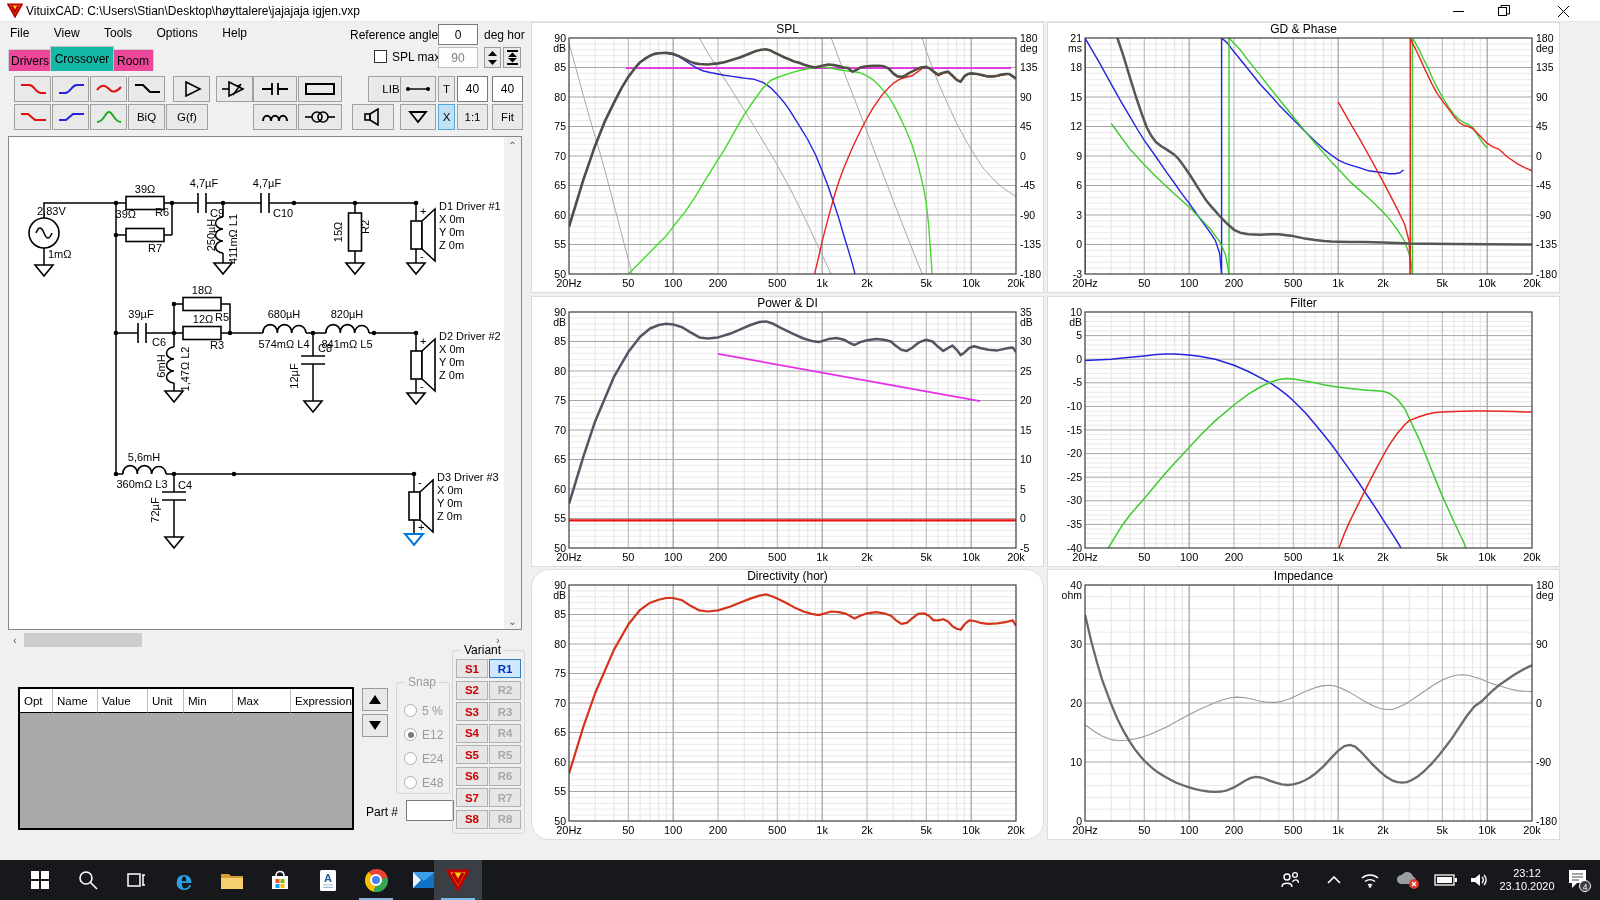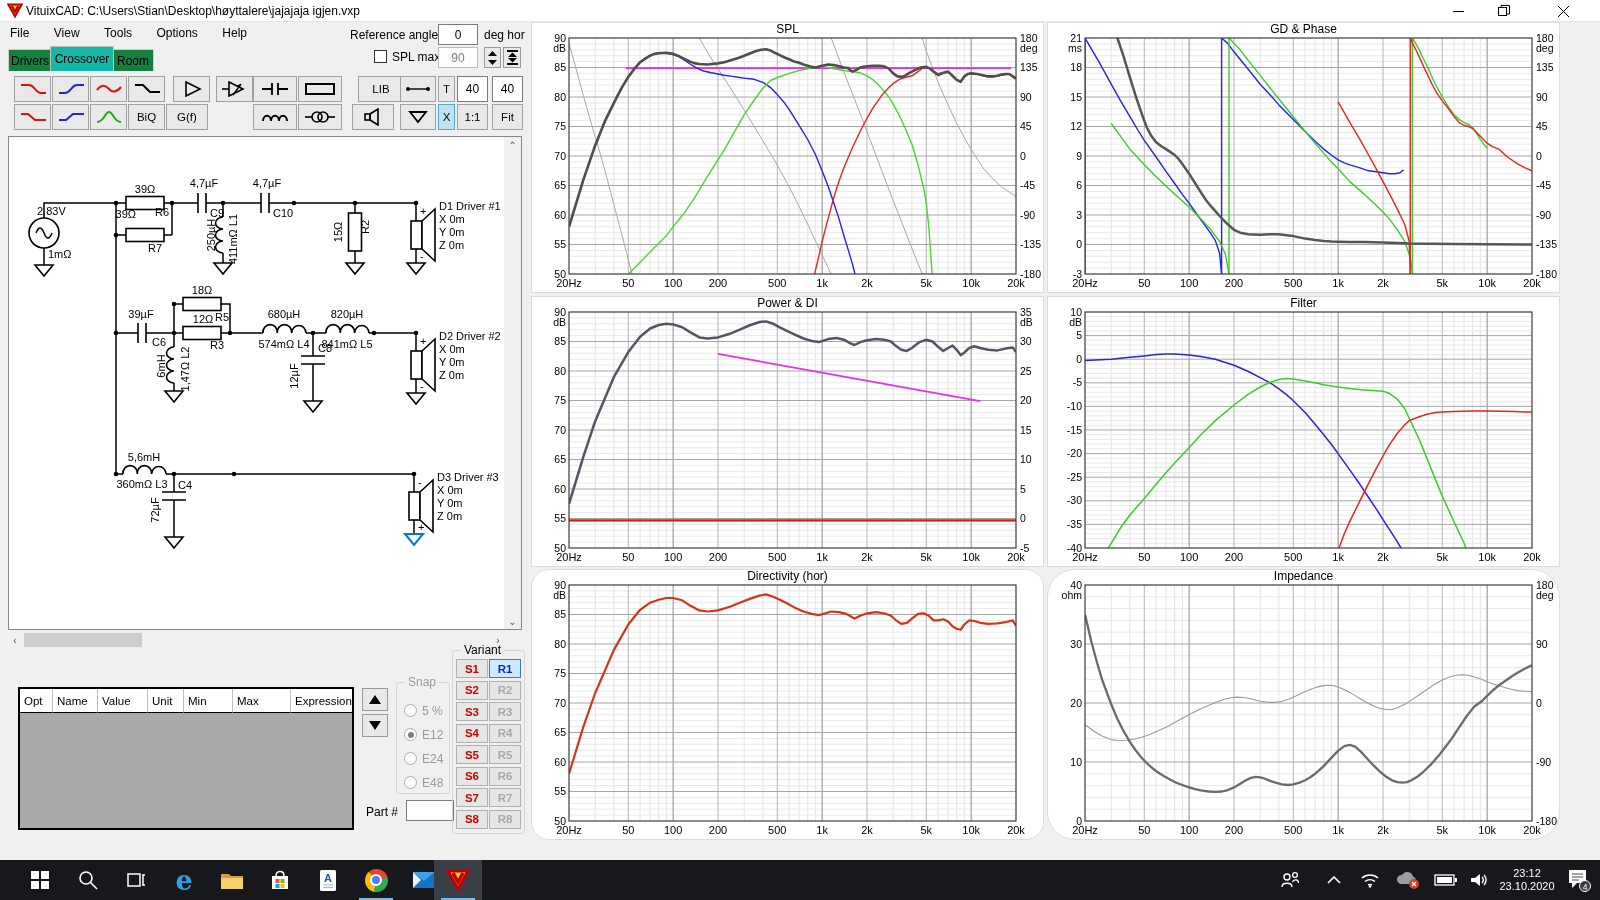--- a/index.html
+++ b/index.html
@@ -8,21 +8,21 @@
   .abs{position:absolute;box-sizing:border-box;}
   
   #titlebar{left:0;top:0;width:1600px;height:22px;background:#ffffff;border-bottom:1px solid #e5e5e5;font-size:12px;color:#000;}
   #title-text{left:26px;top:4px;white-space:nowrap;}
   .winbtn{top:0;width:46px;height:22px;display:flex;align-items:center;justify-content:center;}
   
   #menubar{left:0;top:22px;width:528px;height:24px;background:#f0f0f0;}
   .menu-item{display:inline-block;padding:4px 10px;font-size:12px;color:#000;}
   
   #tabrow{left:0;top:46px;width:528px;height:24px;}
-  .tab{position:absolute;top:3px;height:21px;background:#15803d;border:1px solid #d0d0d0;border-bottom:none;font-size:12px;display:flex;align-items:center;justify-content:center;color:#000;}
+  .tab{position:absolute;top:3px;height:21px;background:#ec4899;border:1px solid #d0d0d0;border-bottom:none;font-size:12px;display:flex;align-items:center;justify-content:center;color:#000;}
   .tab.active{top:0;height:24px;background:#14b8a6;border-color:#c0c0c0;z-index:2;}
   
   .lbl{font-size:12px;color:#000;white-space:nowrap;}
   .inp{border:1px solid #7a7a7a;background:#fff;font-size:12px;text-align:center;color:#000;display:flex;align-items:center;justify-content:center;}
   .inp.dis{color:#838383;background:#fdfdfd;border-color:#bdbdbd;}
   .sqbtn{border:1px solid #9a9a9a;background:#e9e9e9;display:flex;align-items:center;justify-content:center;}
   
   .tb{position:absolute;height:26px;background:#e9e9e9;border:1px solid #a0a0a0;display:flex;align-items:center;justify-content:center;font-size:11.5px;color:#000;box-sizing:border-box;}
   .tb.hl{background:#bfe2f5;border-color:#56a6d8;}
   
@@ -163,21 +163,21 @@
   <div class="tb" style="left:253px;top:76px;width:44px;">
       <svg width="30" height="16">
         <path d="M2,8 H12 M12,2 V14 M18,2 V14 M18,8 H28" stroke="#000" stroke-width="1.8" fill="none"></path>
       </svg>
     </div>
   <div class="tb" style="left:298px;top:76px;width:44px;">
       <svg width="32" height="14">
         <rect x="2" y="2" width="28" height="10" fill="none" stroke="#000" stroke-width="2"></rect>
       </svg>
     </div>
-  <div class="tb" style="left:358px;top:76px;width:46px;">LIB</div>
+  <div class="tb" style="left:368px;top:76px;width:46px;">LIB</div>
   <div class="tb" style="left:400px;top:76px;width:36px;">
       <svg width="26" height="10">
         <circle cx="3" cy="5" r="2" fill="#000"></circle>
         <line x1="3" y1="5" x2="23" y2="5" stroke="#000" stroke-width="1.4"></line>
         <circle cx="23" cy="5" r="2" fill="#000"></circle>
       </svg>
     </div>
   <div class="tb" style="left:438px;top:76px;width:17px;">T</div>
   <div class="abs inp" style="left:457px;top:76px;width:31px;height:26px;">40</div>
   <div class="abs inp" style="left:492px;top:76px;width:31px;height:26px;">40</div>
@@ -995,21 +995,21 @@
           <text x="96.2930612921336" y="264" text-anchor="middle" font-size="11" fill="#000">50</text>
           <text x="141.14653064606682" y="264" text-anchor="middle" font-size="11" fill="#000">100</text>
           <text x="186" y="264" text-anchor="middle" font-size="11" fill="#000">200</text>
           <text x="245.29306129213361" y="264" text-anchor="middle" font-size="11" fill="#000">500</text>
           <text x="290.1465306460668" y="264" text-anchor="middle" font-size="11" fill="#000">1k</text>
           <text x="335" y="264" text-anchor="middle" font-size="11" fill="#000">2k</text>
           <text x="394.2930612921336" y="264" text-anchor="middle" font-size="11" fill="#000">5k</text>
           <text x="439.1465306460668" y="264" text-anchor="middle" font-size="11" fill="#000">10k</text>
           <text x="484" y="264" text-anchor="middle" font-size="11" fill="#000">20k</text>
         </svg></div>
-      <div class="chart-panel" style="left: 516px; top: 547px; border-radius: 28px;"><svg width="511" height="269" font-family="Liberation Sans, sans-serif">
+      <div class="chart-panel" style="left: 516px; top: 547px;"><svg width="511" height="269" font-family="Liberation Sans, sans-serif">
           <defs>
             <clipPath id="cp5">
               <rect x="37" y="15" width="447" height="236"></rect>
             </clipPath>
           </defs>
           <line x1="63.23759759929651" y1="15" x2="63.23759759929651" y2="251" stroke="#e3e3e3" stroke-width="1"></line>
           <line x1="81.8534693539332" y1="15" x2="81.8534693539332" y2="251" stroke="#e3e3e3" stroke-width="1"></line>
           <line x1="108.09106695322971" y1="15" x2="108.09106695322971" y2="251" stroke="#e3e3e3" stroke-width="1"></line>
           <line x1="118.06613860819107" y1="15" x2="118.06613860819107" y2="251" stroke="#e3e3e3" stroke-width="1"></line>
           <line x1="126.7069387078664" y1="15" x2="126.7069387078664" y2="251" stroke="#e3e3e3" stroke-width="1"></line>

